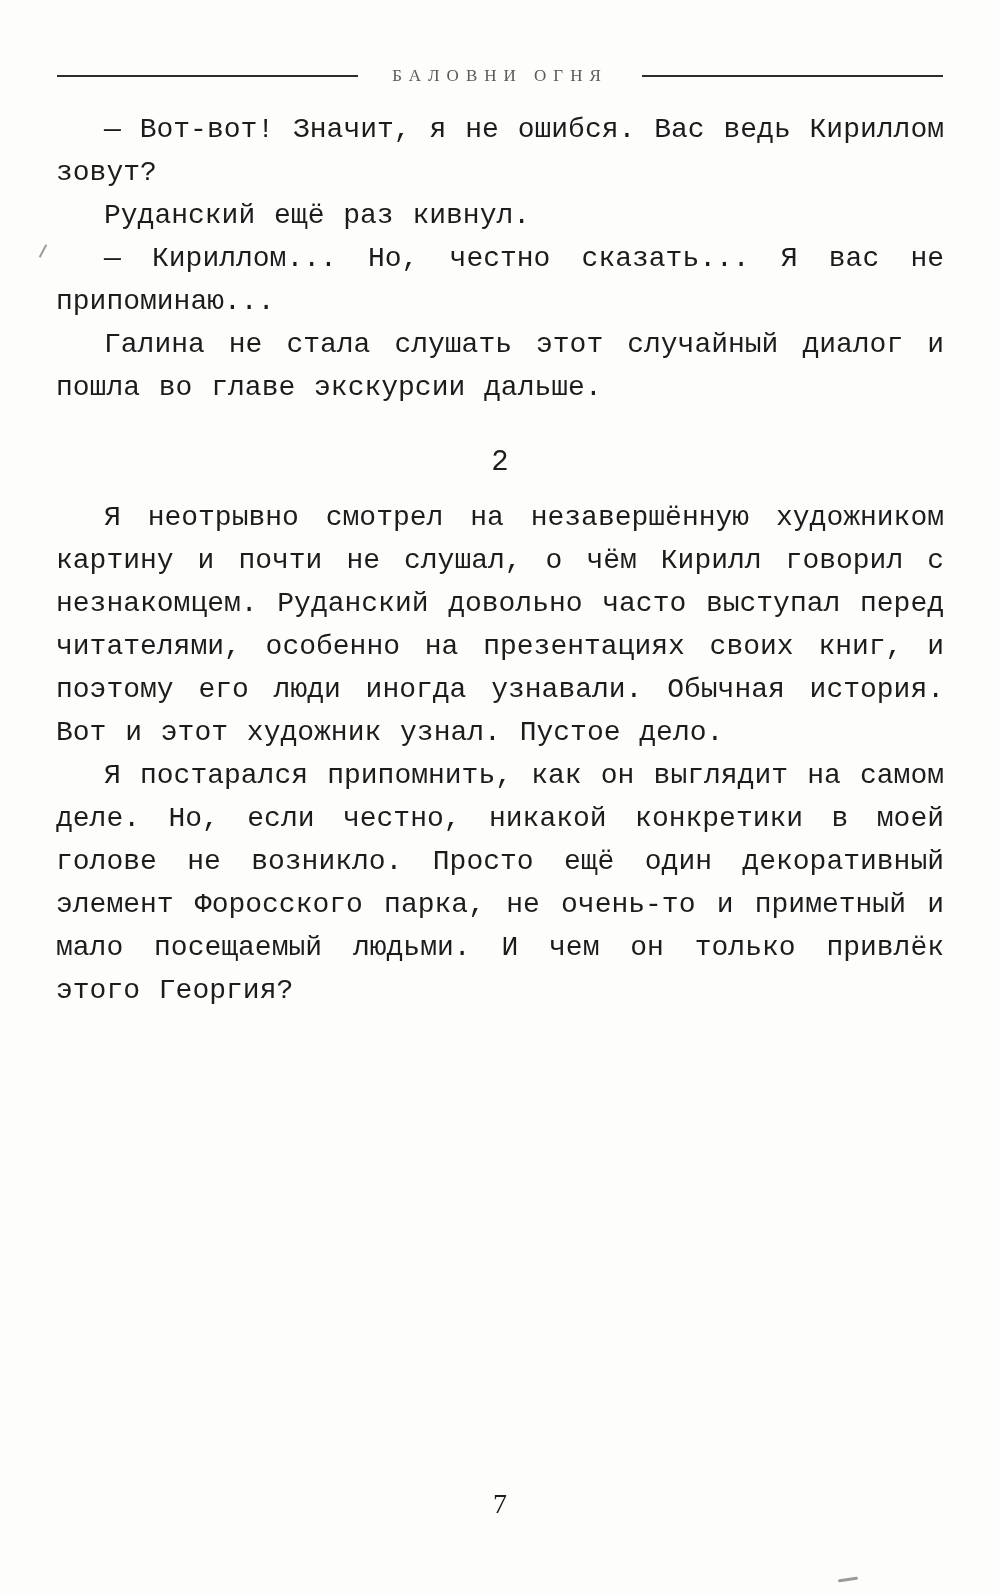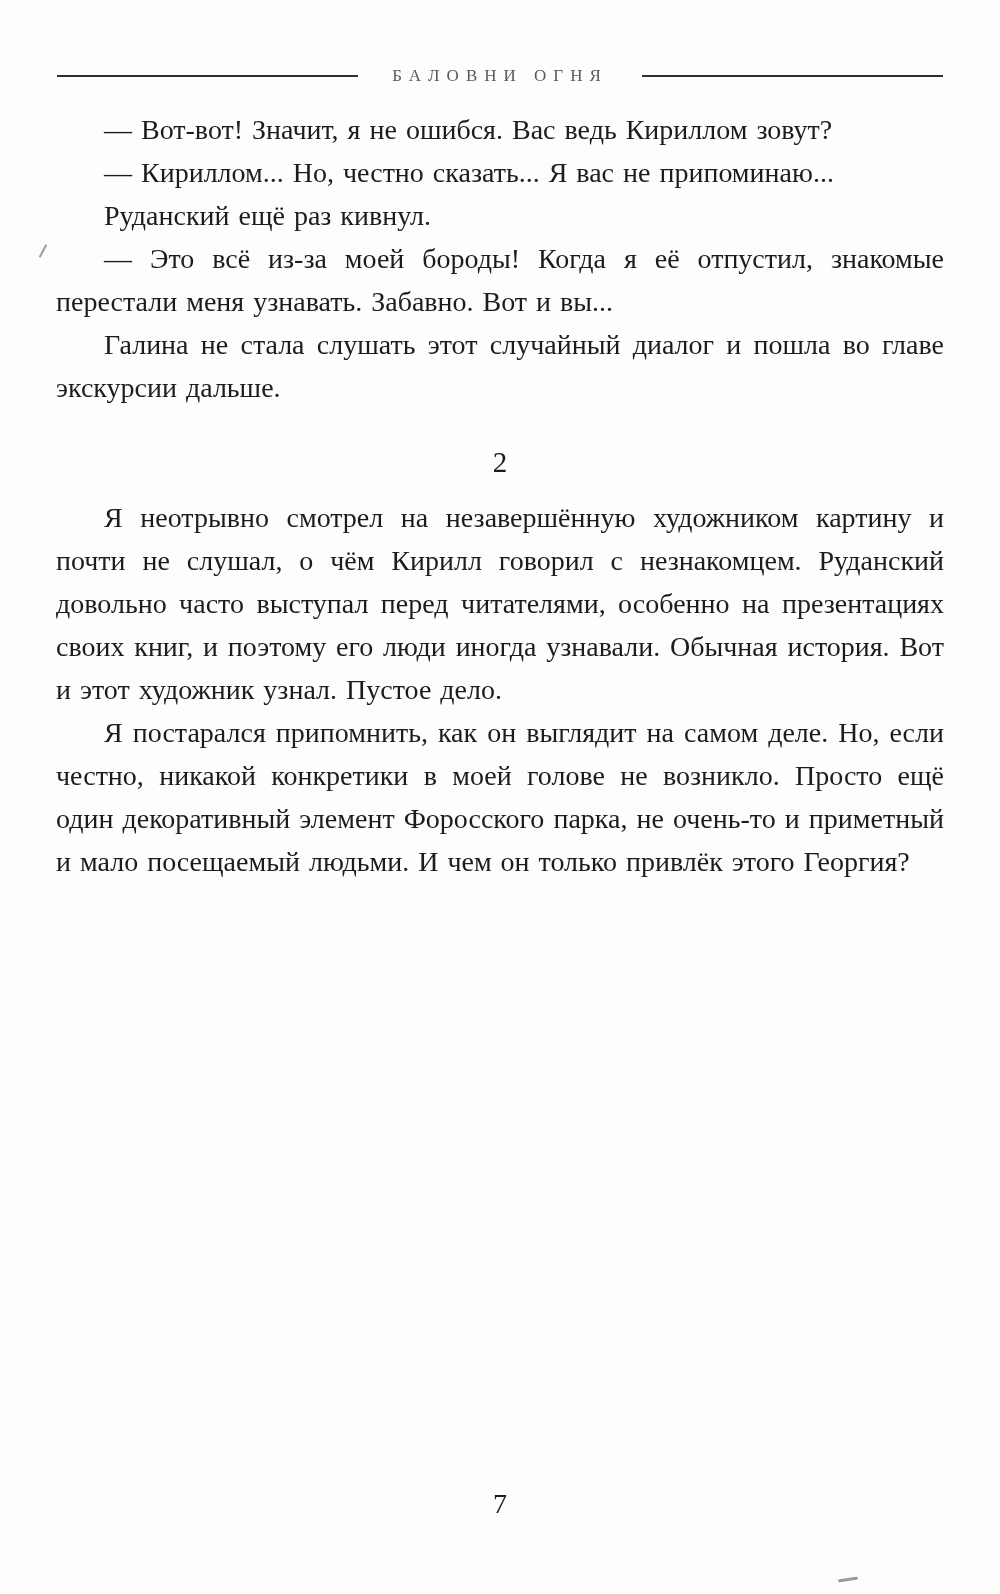--- a/index.html
+++ b/index.html
@@ -38,20 +38,21 @@
     white-space: nowrap;
     padding: 0 6px;
   }
   .text-block {
     padding: 22px 56px 0 56px;
     font-size: 28px;
     line-height: 43px;
     text-align: justify;
     word-spacing: 2px;
     hyphens: auto;
+    font-family: Liberation Mono, monospace;
   }
   .para {
     margin: 0;
     text-indent: 48px;
   }
   .section-number {
     text-align: center;
     text-indent: 0;
     margin: 32px 0 12px 0;
     font-size: 29px;
@@ -92,23 +93,22 @@
 <div class="page">
 
   <header class="running-head">
     <span class="rule"></span>
     <span class="head-title">БАЛОВНИ ОГНЯ</span>
     <span class="rule"></span>
   </header>
 
   <main class="text-block">
     <p class="para">— Вот-вот! Значит, я не ошибся. Вас ведь Кириллом зовут?</p>
+    <p class="para">Руданский ещё раз кивнул.</p>
     <p class="para">— Кириллом... Но, честно сказать... Я вас не припоминаю...</p>
-    <p class="para">Руданский ещё раз кивнул.</p>
-    <p class="para">— Это всё из-за моей бороды! Когда я её отпустил, знакомые перестали меня узнавать. Забавно. Вот и вы...</p>
     <p class="para">Галина не стала слушать этот случайный диалог и пошла во главе экскурсии дальше.</p>
 
     <div class="section-number">2</div>
 
     <p class="para">Я неотрывно смотрел на незавершённую художником картину и почти не слушал, о чём Кирилл говорил с незнакомцем. Руданский довольно часто выступал перед читателями, особенно на презентациях своих книг, и поэтому его люди иногда узнавали. Обычная история. Вот и этот художник узнал. Пустое дело.</p>
     <p class="para">Я постарался припомнить, как он выглядит на самом деле. Но, если честно, никакой конкретики в моей голове не возникло. Просто ещё один декоративный элемент Форосского парка, не очень-то и приметный и мало посещаемый людьми. И чем он только привлёк этого Георгия?</p>
   </main>
 
   <div class="page-number">7</div>
 

